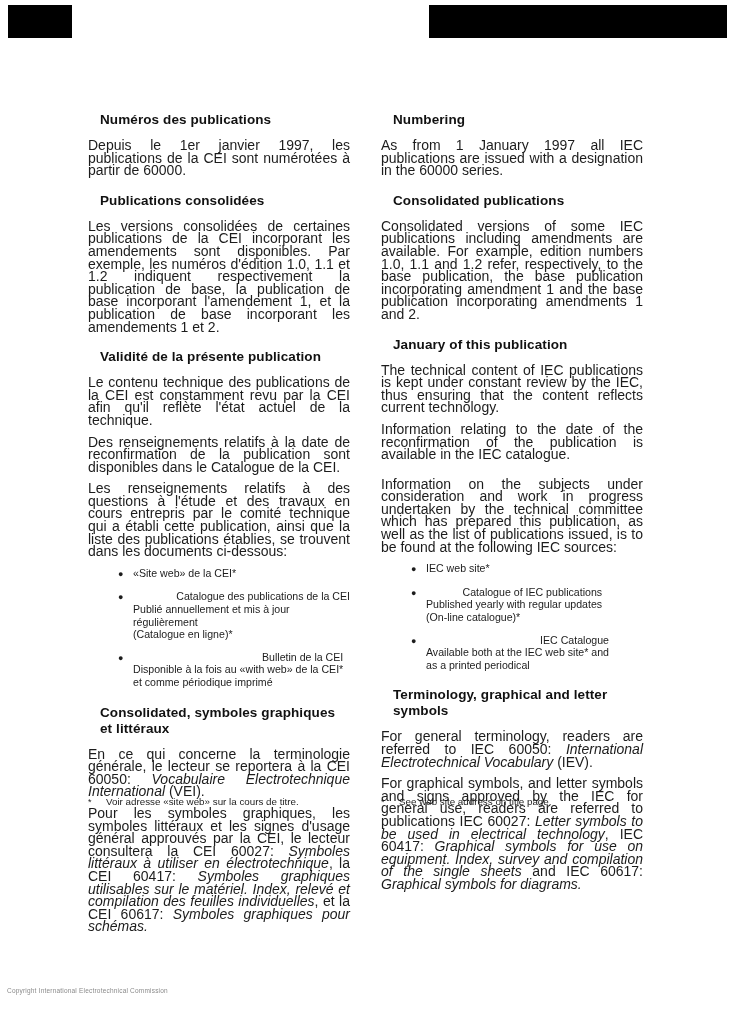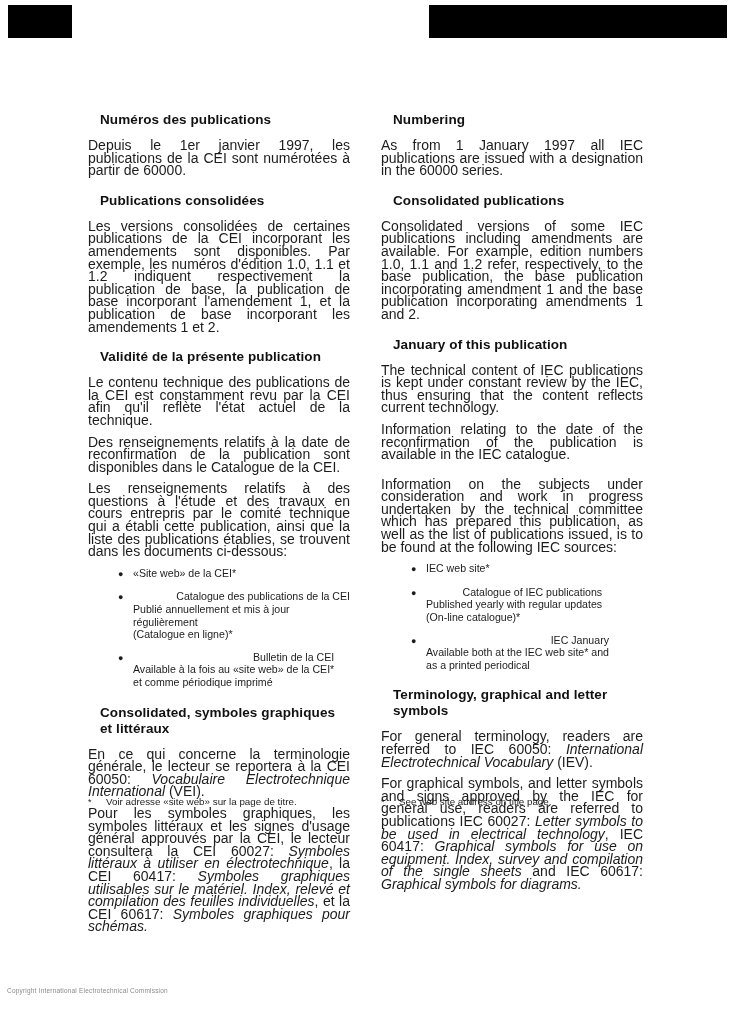--- a/index.html
+++ b/index.html
@@ -81,21 +81,21 @@
               <div class="bullet-body">
                 <div class="bullet-title">Catalogue des publications de la CEI</div>
                 <div class="bullet-line">Publié annuellement et mis à jour régulièrement</div>
                 <div class="bullet-line">(Catalogue en ligne)*</div>
               </div>
             </div>
             <div class="bullet">
               <span class="marker">●</span>
               <div class="bullet-body">
                 <div class="bullet-title">Bulletin de la CEI</div>
-                <div class="bullet-line">Available à la fois au «site web» de la CEI*</div>
+                <div class="bullet-line">Disponible à la fois au «with web» de la CEI*</div>
                 <div class="bullet-line">et comme périodique imprimé</div>
               </div>
             </div>
           </section>
           <section>
             <h2>Consolidated, symboles graphiques
 et littéraux</h2>
             <p><span>En ce qui concerne la terminologie générale, le lecteur se reportera à la CEI 60050: </span><em>Vocabulaire Electrotechnique International</em><span> (VEI).</span></p>
             <p><span>Pour les symboles graphiques, les symboles littéraux et les signes d'usage général approuvés par la CEI, le lecteur consultera la CEI 60027: </span><em>Symboles littéraux à utiliser en électrotechnique</em><span>, la CEI 60417: </span><em>Symboles graphiques utilisables sur le matériel. Index, relevé et compilation des feuilles individuelles</em><span>, et la CEI 60617: </span><em>Symboles graphiques pour schémas.</em></p>
           </section>
@@ -124,39 +124,39 @@
               <span class="marker">●</span>
               <div class="bullet-body">
                 <div class="bullet-title">Catalogue of IEC publications</div>
                 <div class="bullet-line">Published yearly with regular updates</div>
                 <div class="bullet-line">(On-line catalogue)*</div>
               </div>
             </div>
             <div class="bullet">
               <span class="marker">●</span>
               <div class="bullet-body">
-                <div class="bullet-title">IEC January</div>
+                <div class="bullet-title">IEC Catalogue</div>
                 <div class="bullet-line">Available both at the IEC web site* and</div>
                 <div class="bullet-line">as a printed periodical</div>
               </div>
             </div>
           </section>
           <section>
             <h2>Terminology, graphical and letter
 symbols</h2>
             <p><span>For general terminology, readers are referred to IEC 60050: </span><em>International Electrotechnical Vocabulary</em><span> (IEV).</span></p>
             <p><span>For graphical symbols, and letter symbols and signs approved by the IEC for general use, readers are referred to publications IEC 60027: </span><em>Letter symbols to be used in electrical technology</em><span>, IEC 60417: </span><em>Graphical symbols for use on equipment. Index, survey and compilation of the single sheets</em><span> and IEC 60617: </span><em>Graphical symbols for diagrams.</em></p>
           </section>
         </div>
     </div>
 
     <div class="footnotes">
       <div class="col footnote">
         <span class="fn-marker">*</span>
-        <span class="fn-text">Voir adresse «site web» sur la page de titre.</span>
+        <span class="fn-text">Voir adresse «site web» sur la cours de titre.</span>
       </div>
       <div class="col footnote">
         <span class="fn-marker">*</span>
         <span class="fn-text">See web site address on title page.</span>
       </div>
     </div>
   </div>
 
   <div class="copyright">Copyright International Electrotechnical Commission</div>
 </div>

